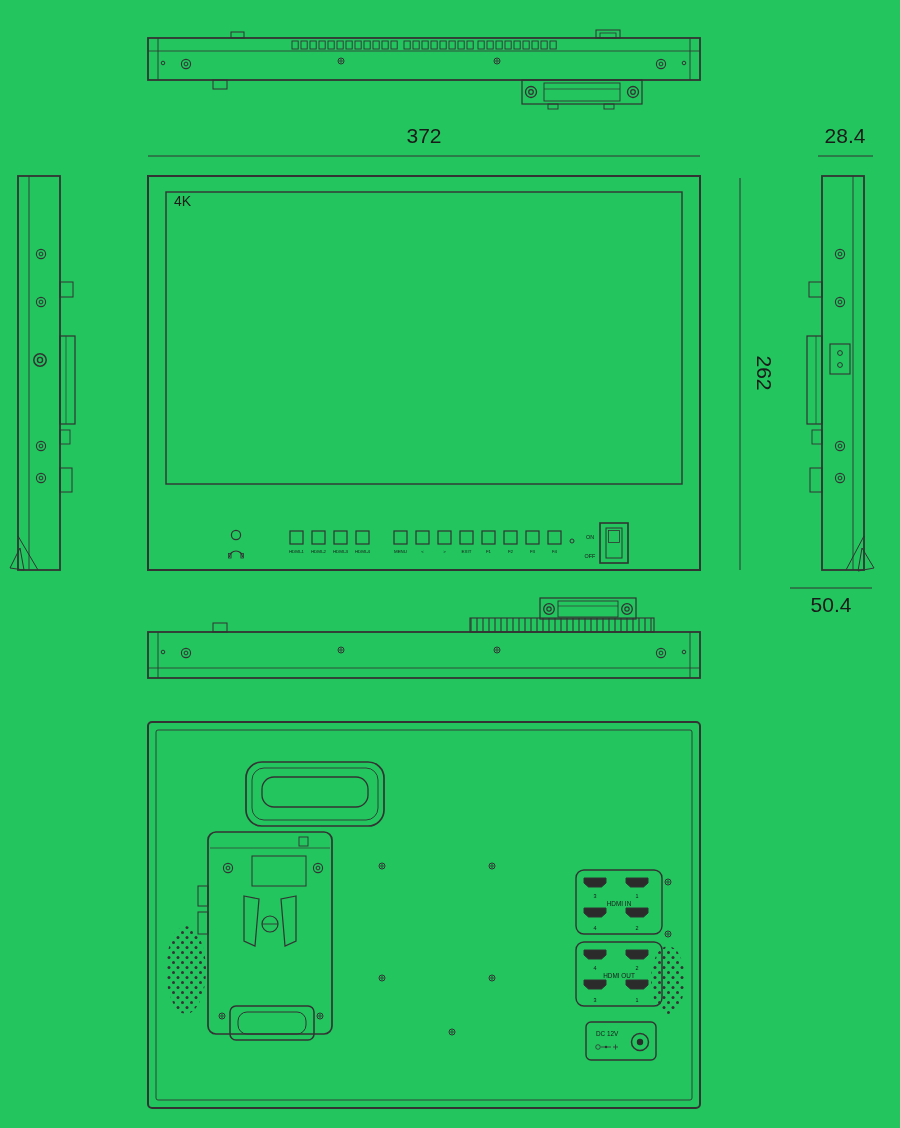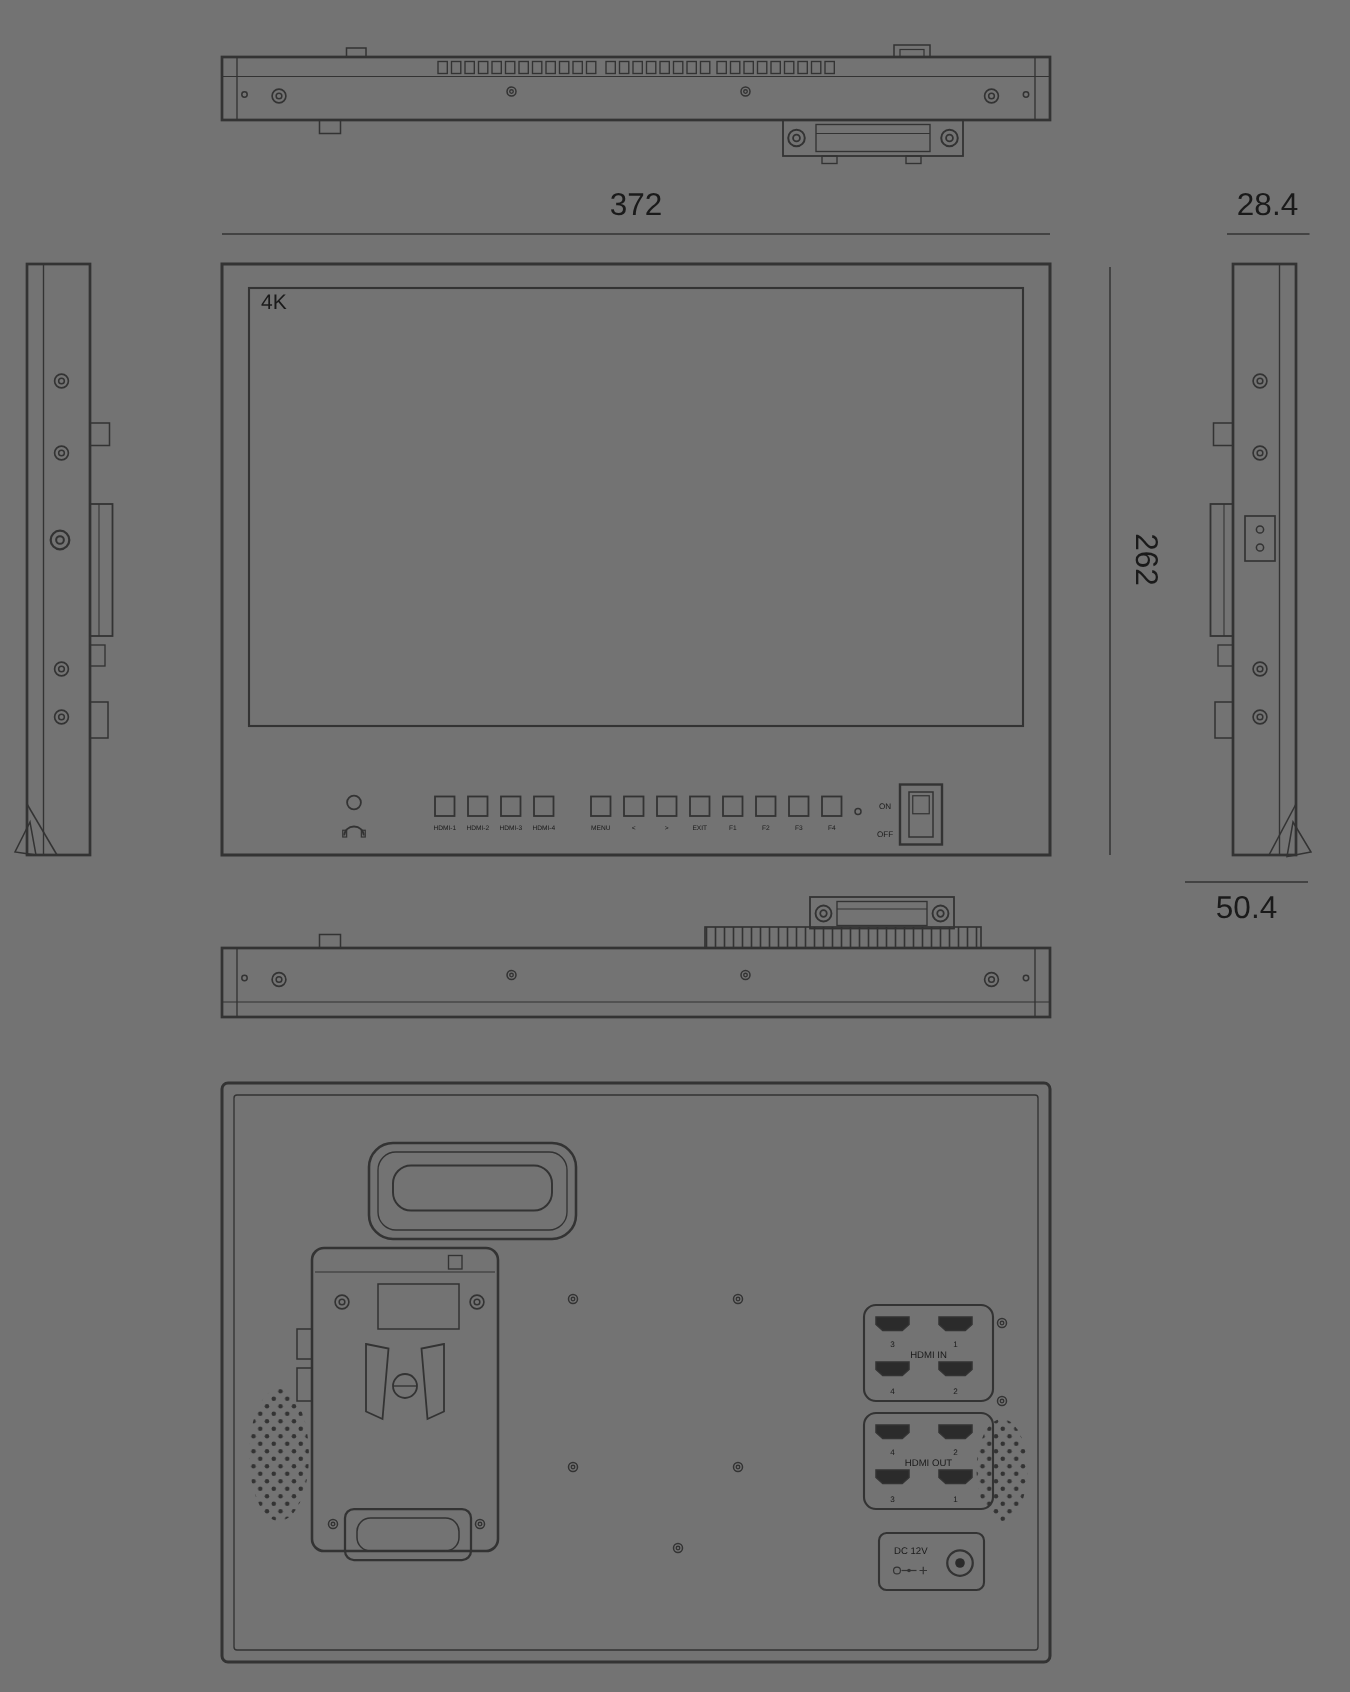--- a/index.html
+++ b/index.html
@@ -1,16 +1,16 @@
 <!DOCTYPE html>
 <html><head>
 <meta charset="utf-8">
 <style>
   html,body{margin:0;padding:0;background:#ffffff}
-  .page{width:900px;height:1128px;background:#737373;position:relative;overflow:hidden}
+  .page{width:900px;height:1128px;background:#22c55e;position:relative;overflow:hidden}
   svg{display:block}
   text{font-family:"Liberation Sans",sans-serif;fill:#1a1a1a;stroke:none}
   .dim{font-size:21px}
   .mid{text-anchor:middle}
   .t4{font-size:4.4px}
   .t5{font-size:5.4px}
   .t6{font-size:6.4px}
   .t14{font-size:14px}
 </style>
 </head>

